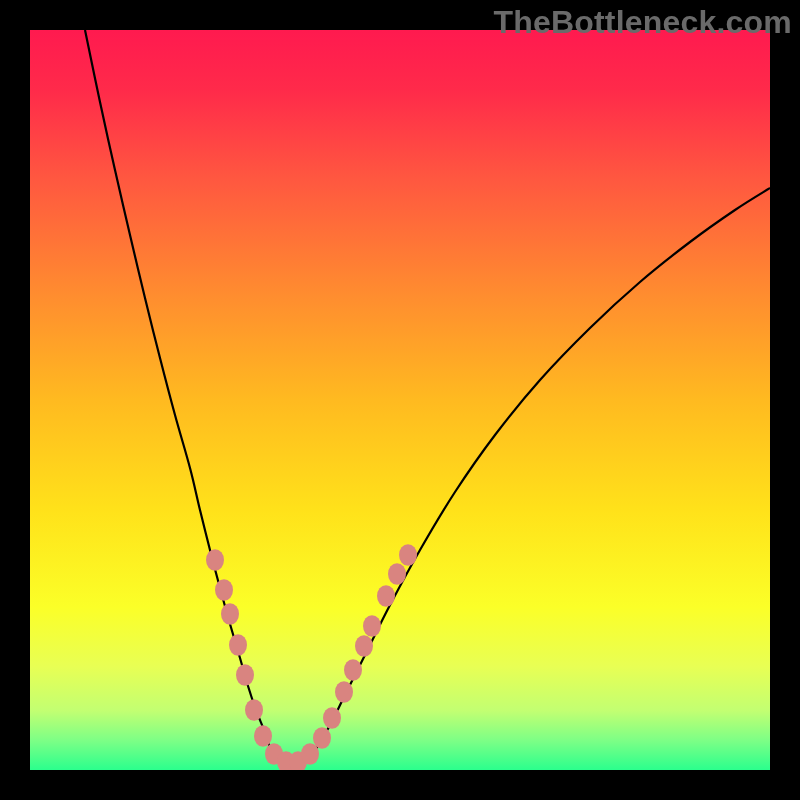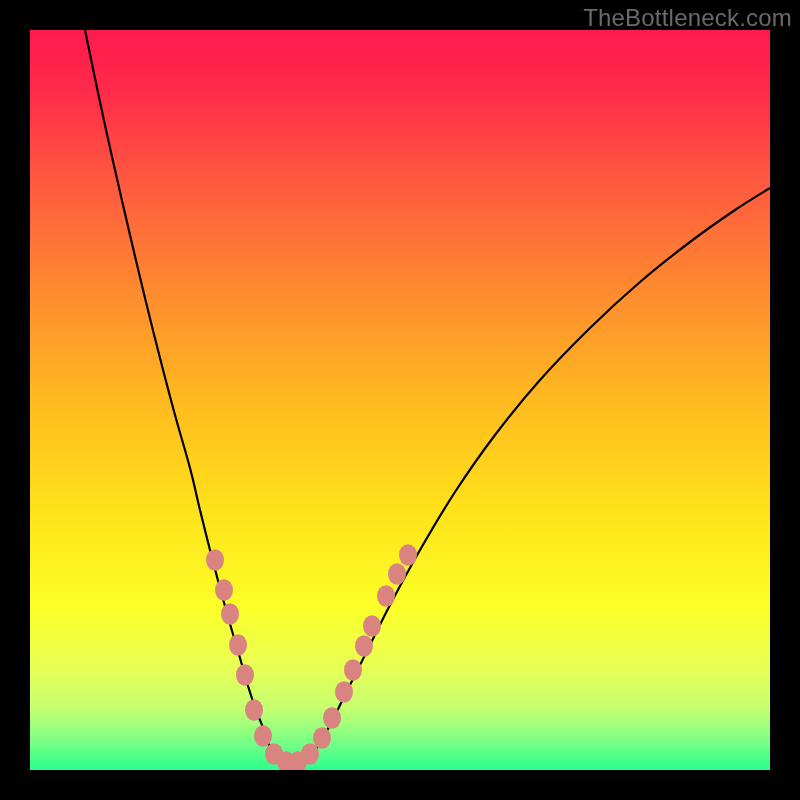--- a/index.html
+++ b/index.html
@@ -31,22 +31,22 @@
     position: absolute;
     left: 0;
     top: 0;
     width: 100%;
     height: 100%;
   }
   .watermark {
     position: absolute;
     top: 4px;
     right: 8px;
-    font-size: 24px;
-    font-weight: 400;
+    font-size: 32px;
+    font-weight: 700;
     color: #6a6a6a;
     letter-spacing: 0.2px;
     user-select: none;
   }
   svg.curves {
     position: absolute;
     left: 0;
     top: 0;
     width: 100%;
     height: 100%;

